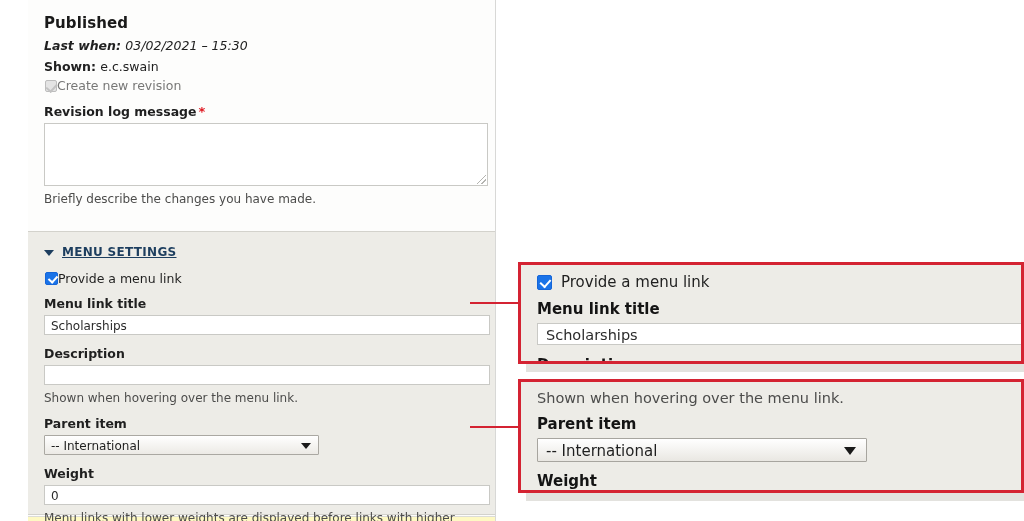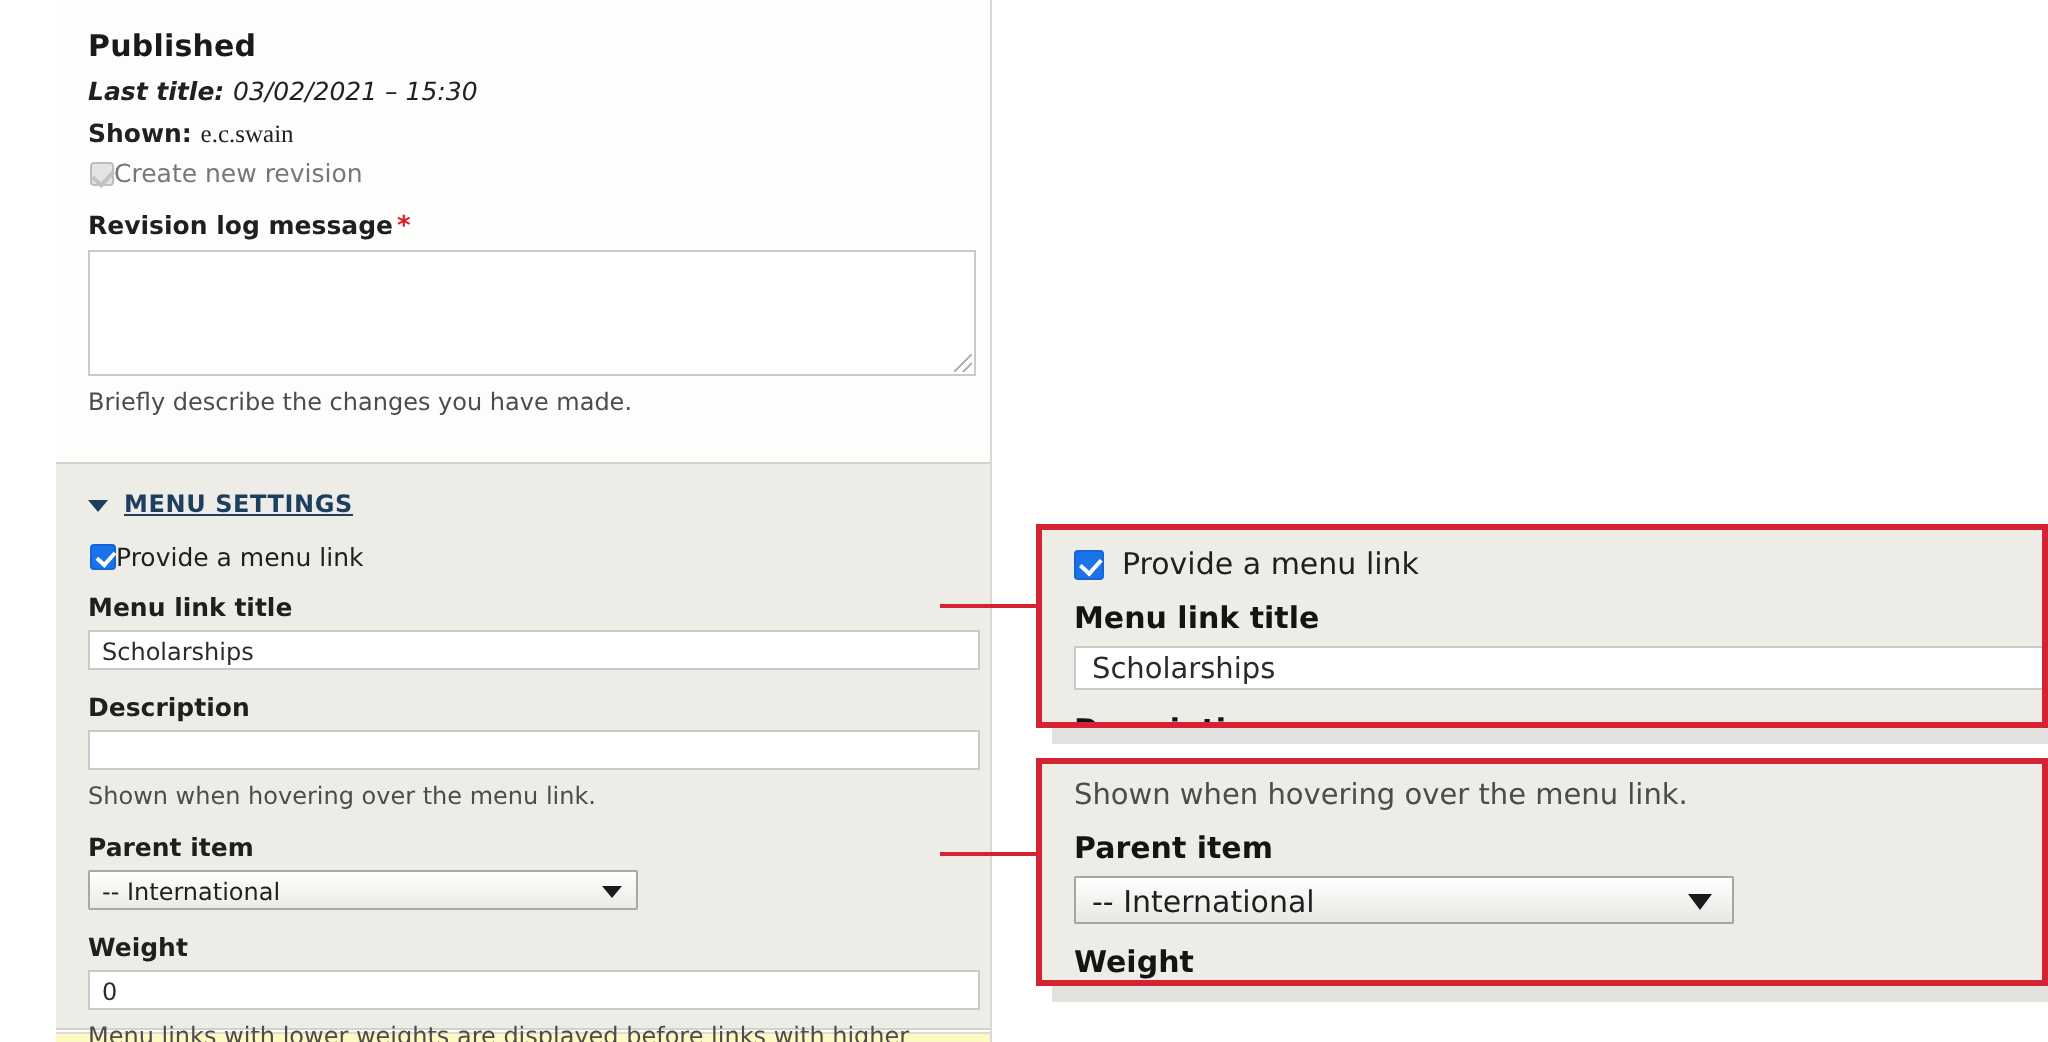--- a/index.html
+++ b/index.html
@@ -62,21 +62,21 @@
     color: #212121;
     margin-bottom: 6px;
   }
   .pub-lastsaved .val { font-weight: normal; font-style: italic; }
   .pub-author {
     font-size: 12.5px;
     font-weight: bold;
     color: #212121;
     margin-bottom: 4px;
   }
-  .pub-author .val { font-weight: normal; font-family: Liberation Serif, serif; }
+  .pub-author .val { font-weight: normal; }
 
   .cb-row { display: flex; align-items: center; gap: 0; margin: 2px 0 1px 1px; }
   .cb-disabled {
     width: 12px; height: 12px;
     border: 1px solid #bdbdbd;
     background: #e4e4e4;
     border-radius: 2px;
     display: inline-block;
     position: relative;
     box-sizing: border-box;
@@ -329,21 +329,21 @@
 </head>
 <body>
 
 <div id="left-panel">
   <div id="left-panel-inner"></div>
 
   <div class="pub-block">
     <div class="pub-title">Published</div>
 
     <div class="pub-lastsaved">
-      <span>Last title:</span>
+      <span>Last when:</span>
       <span class="val">03/02/2021 – 15:30</span>
     </div>
 
     <div class="pub-author">
       <span>Shown:</span>
       <span class="val">e.c.swain</span>
     </div>
 
     <div class="cb-row">
       <span class="cb-disabled"></span>

